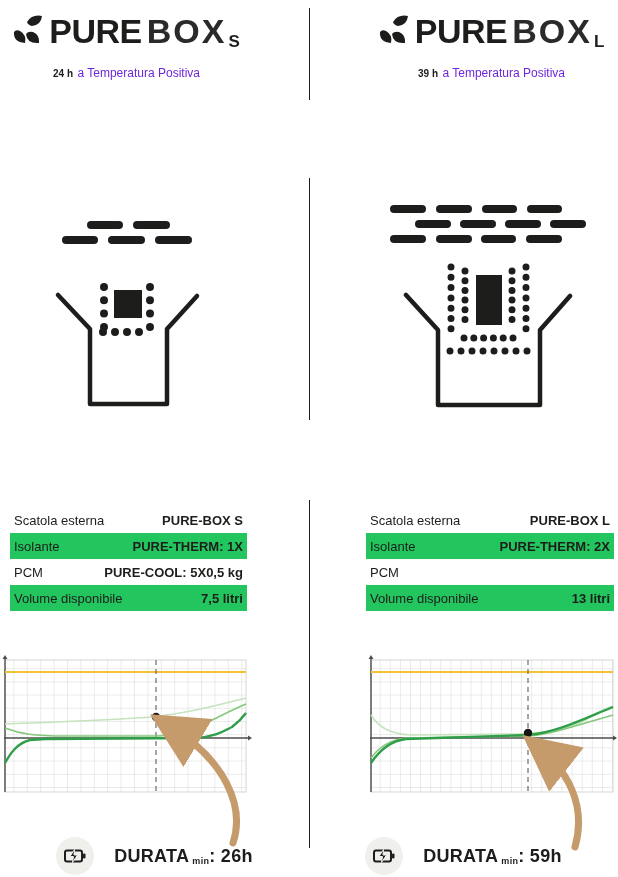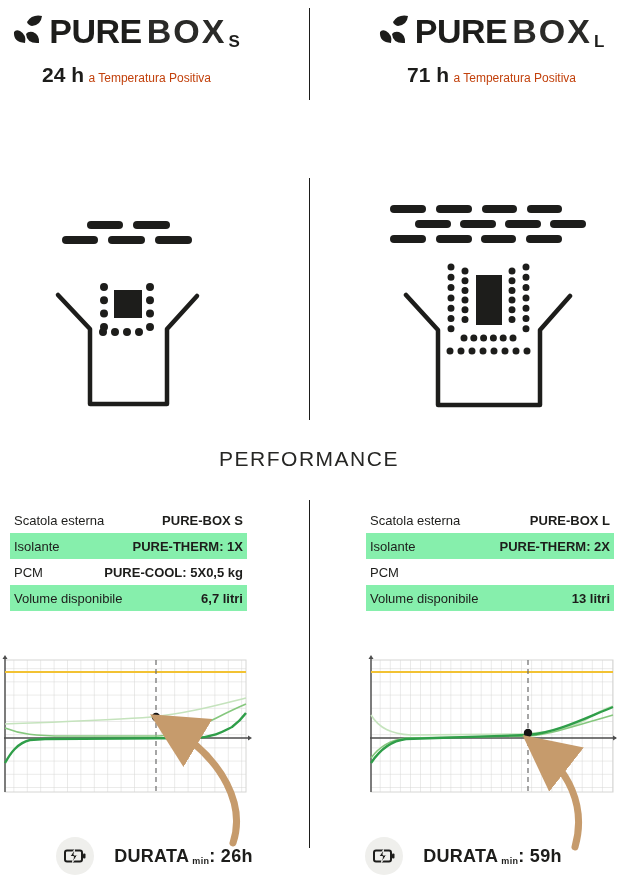--- a/index.html
+++ b/index.html
@@ -17,41 +17,41 @@
   .hdr{position:absolute;top:2px;width:309px;display:flex;flex-direction:column;align-items:center;}
   .hdr.left{left:0;padding-right:56px;box-sizing:border-box;}
   .hdr.right{left:309px;padding-left:56px;box-sizing:border-box;}
   .brandrow{display:flex;align-items:flex-end;gap:6px;height:46px;}
   .brandrow svg{margin-bottom:3px;}
   .wordmark{display:flex;align-items:flex-end;line-height:1;}
   .pure{font-weight:700;font-size:34px;letter-spacing:-0.5px;}
   .boxw{font-weight:700;font-size:34px;letter-spacing:2px;margin-left:5px;color:#2a2a28;}
   .sizeletter{font-weight:700;font-size:17px;margin-left:2px;margin-bottom:-2px;}
   .subtitlerow{margin-top:15px;white-space:nowrap;}
-  .hours{font-weight:700;font-size:21px;}
-  .subcap{font-size:12px;color:#c2410c;}
+  .hours{font-weight:700;font-size:10px;}
+  .subcap{font-size:12px;color:#6d28d9;}
 
   
   .sectitle{position:absolute;left:0;width:618px;text-align:center;
     font-size:21px;font-weight:400;letter-spacing:1.5px;color:#262624;}
   .sectitle.allestimento{top:129px;}
   .sectitle.performance{top:447px;}
 
   
   .diagram{position:absolute;}
   .diagram.s{left:40px;top:195px;}
   .diagram.l{left:358px;top:193px;}
 
   
   .spectable{position:absolute;top:507px;}
   .spectable.left{left:10px;width:237px;}
   .spectable.right{left:366px;width:248px;}
   .specrow{display:flex;justify-content:space-between;align-items:center;
     height:26px;padding:0 4px;box-sizing:border-box;font-size:13px;gap:7px;}
-  .specrow.shaded{background:#86efac;}
+  .specrow.shaded{background:#22c55e;}
   .speclabel{font-weight:400;color:#1d1d1b;}
   .specvalue{font-weight:700;}
 
   
   .chart{position:absolute;top:655px;width:309px;height:215px;}
   .chart.left{left:0;}
   .chart.right{left:309px;}
 
   
   .durata{position:absolute;top:834px;width:309px;height:44px;
@@ -102,21 +102,21 @@
           <path d="M14,9 Q19,1 29,3 Q28,12 19,13 Q15,12 14,9 Z"></path>
         </g>
       </svg>
       <div class="wordmark">
         <span class="pure">PURE</span>
         <span class="boxw">BOX</span>
         <span class="sizeletter">L</span>
       </div>
     </div>
     <div class="subtitlerow">
-      <span class="hours">71 h</span>
+      <span class="hours">39 h</span>
       <span class="subcap">a Temperatura Positiva</span>
     </div>
   </div>
 
 
   <div class="diagram s">
     <svg width="240" height="230" viewBox="0 0 240 230">
       <g fill="#1d1d1b">
         <rect x="47" y="26" width="36" height="8" rx="4"></rect>
           <rect x="93" y="26" width="37" height="8" rx="4"></rect>
@@ -158,38 +158,37 @@
       </g>
       <g stroke="#1d1d1b" stroke-width="7" fill="none" stroke-linecap="round">
         <path d="M107,78 V136" stroke-dasharray="0 9.7"></path>
         <path d="M154,78 V136" stroke-dasharray="0 9.7"></path>
         <path d="M106,145 H155" stroke-dasharray="0 9.8"></path>
       </g>
       <rect x="118" y="82" width="26" height="50" fill="#1d1d1b"></rect>
     </svg>
   </div>
 
-  <div class="sectitle performance">PERFORMANCE</div>
 
   <div class="spectable left">
     <div class="specrow">
       <span class="speclabel">Scatola esterna</span>
       <span class="specvalue">PURE-BOX S</span>
     </div>
     <div class="specrow shaded">
       <span class="speclabel">Isolante</span>
       <span class="specvalue">PURE-THERM: 1X</span>
     </div>
     <div class="specrow">
       <span class="speclabel">PCM</span>
       <span class="specvalue">PURE-COOL: 5X0,5 kg</span>
     </div>
     <div class="specrow shaded">
       <span class="speclabel">Volume disponibile</span>
-      <span class="specvalue">6,7 litri</span>
+      <span class="specvalue">7,5 litri</span>
     </div>
   </div>
 
   <div class="spectable right">
     <div class="specrow">
       <span class="speclabel">Scatola esterna</span>
       <span class="specvalue">PURE-BOX L</span>
     </div>
     <div class="specrow shaded">
       <span class="speclabel">Isolante</span>

